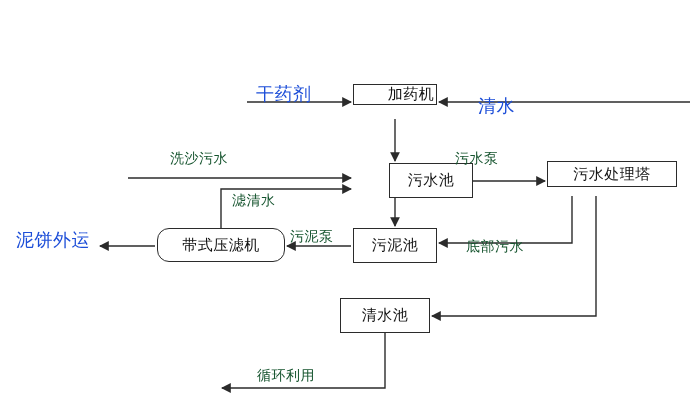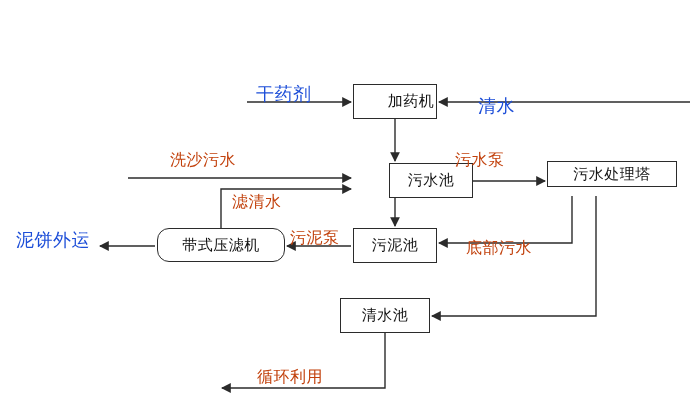--- a/index.html
+++ b/index.html
@@ -40,22 +40,22 @@
     color: #111111;
     display: flex;
     align-items: center;
     justify-content: center;
     font-size: 15px;
     white-space: nowrap;
     letter-spacing: 0.5px;
   }
   .edge-label {
     position: absolute;
-    font-size: 16px;
-    color: #c2410c;
+    font-size: 14px;
+    color: #14532d;
     white-space: nowrap;
     letter-spacing: 0.5px;
     background: transparent;
   }
   .terminal-label {
     position: absolute;
     font-size: 18px;
     color: #1d4ed8;
     white-space: nowrap;
     letter-spacing: 0.5px;
@@ -94,21 +94,21 @@
       <path d="M 155 246 L 100 246"></path>
 
       <path d="M 572 196 L 572 243 L 439 243"></path>
 
       <path d="M 596 196 L 596 316 L 432 316"></path>
 
       <path d="M 385 333 L 385 388 L 222 388"></path>
     </g>
   </svg>
 
-  <div class="node" style="left:353px; top:84px; width:84px; height:35px;padding-left:32px;">
+  <div class="node" style="left:353px; top:84px; width:84px; height:21px;padding-left:32px;">
     <span>加药机</span>
   </div>
 
   <div class="node" style="left:353px; top:163px; width:84px; height:35px;margin-left:36px;">
     <span>污水池</span>
   </div>
 
   <div class="node" style="left:547px; top:161px; width:130px; height:26px;">
     <span>污水处理塔</span>
   </div>

